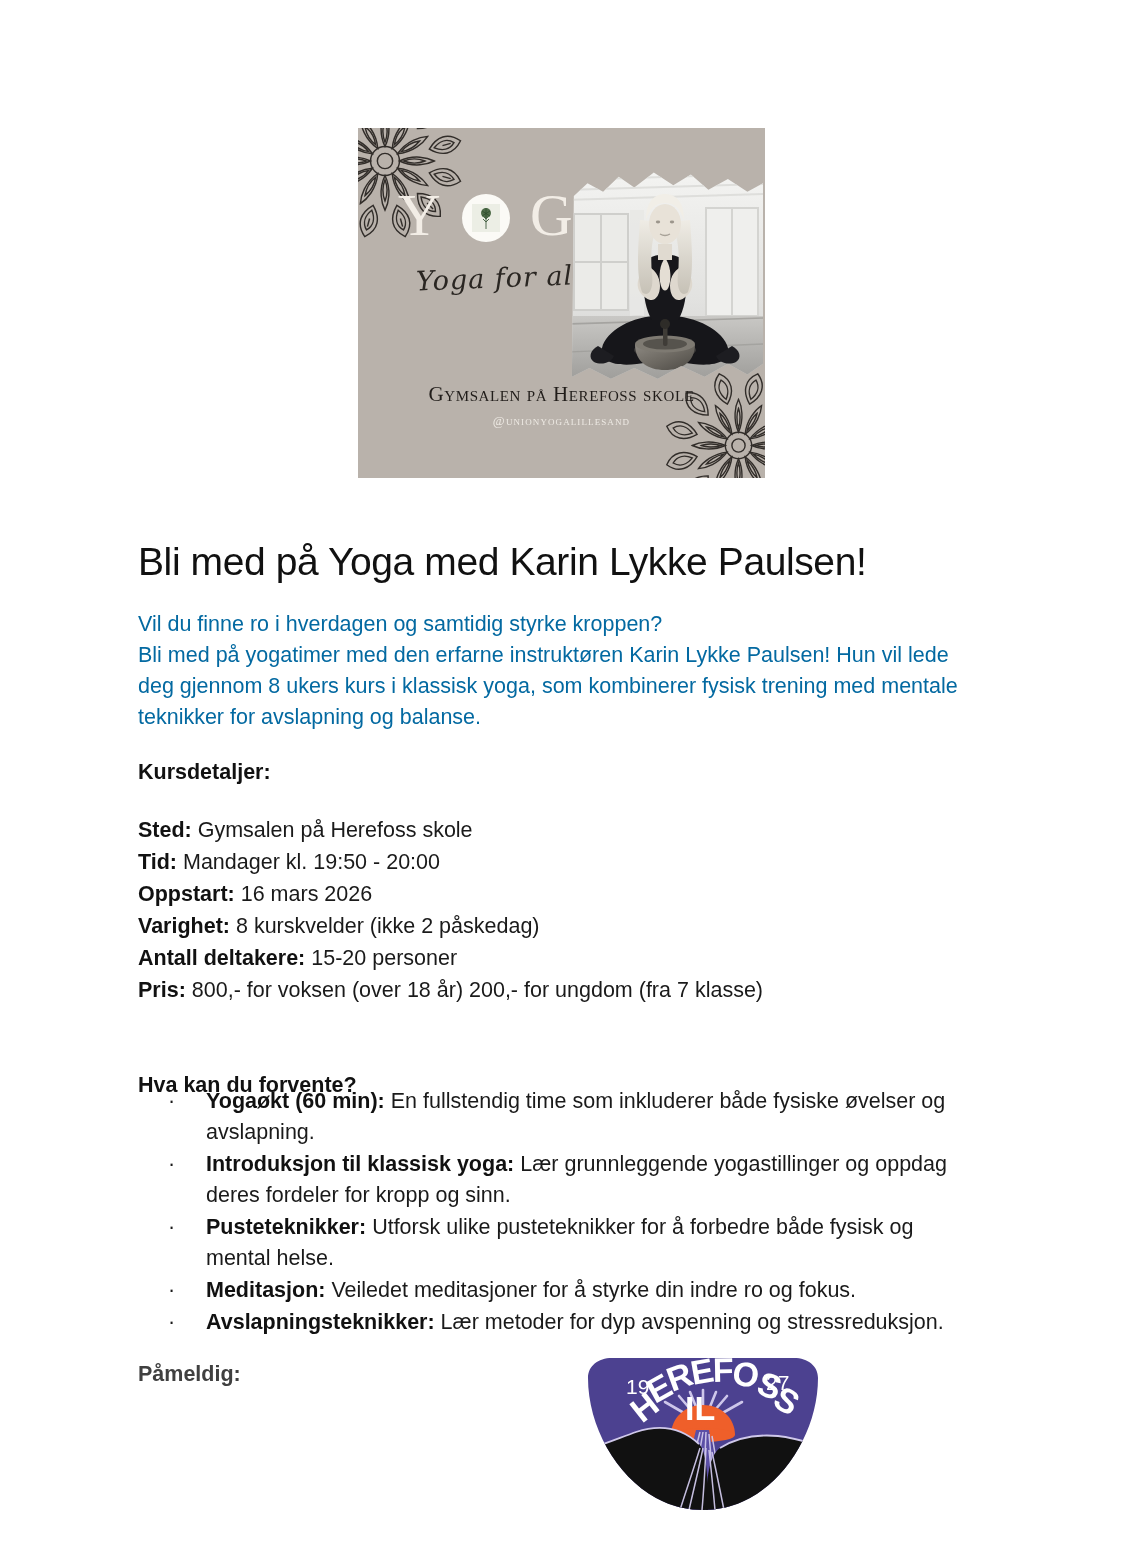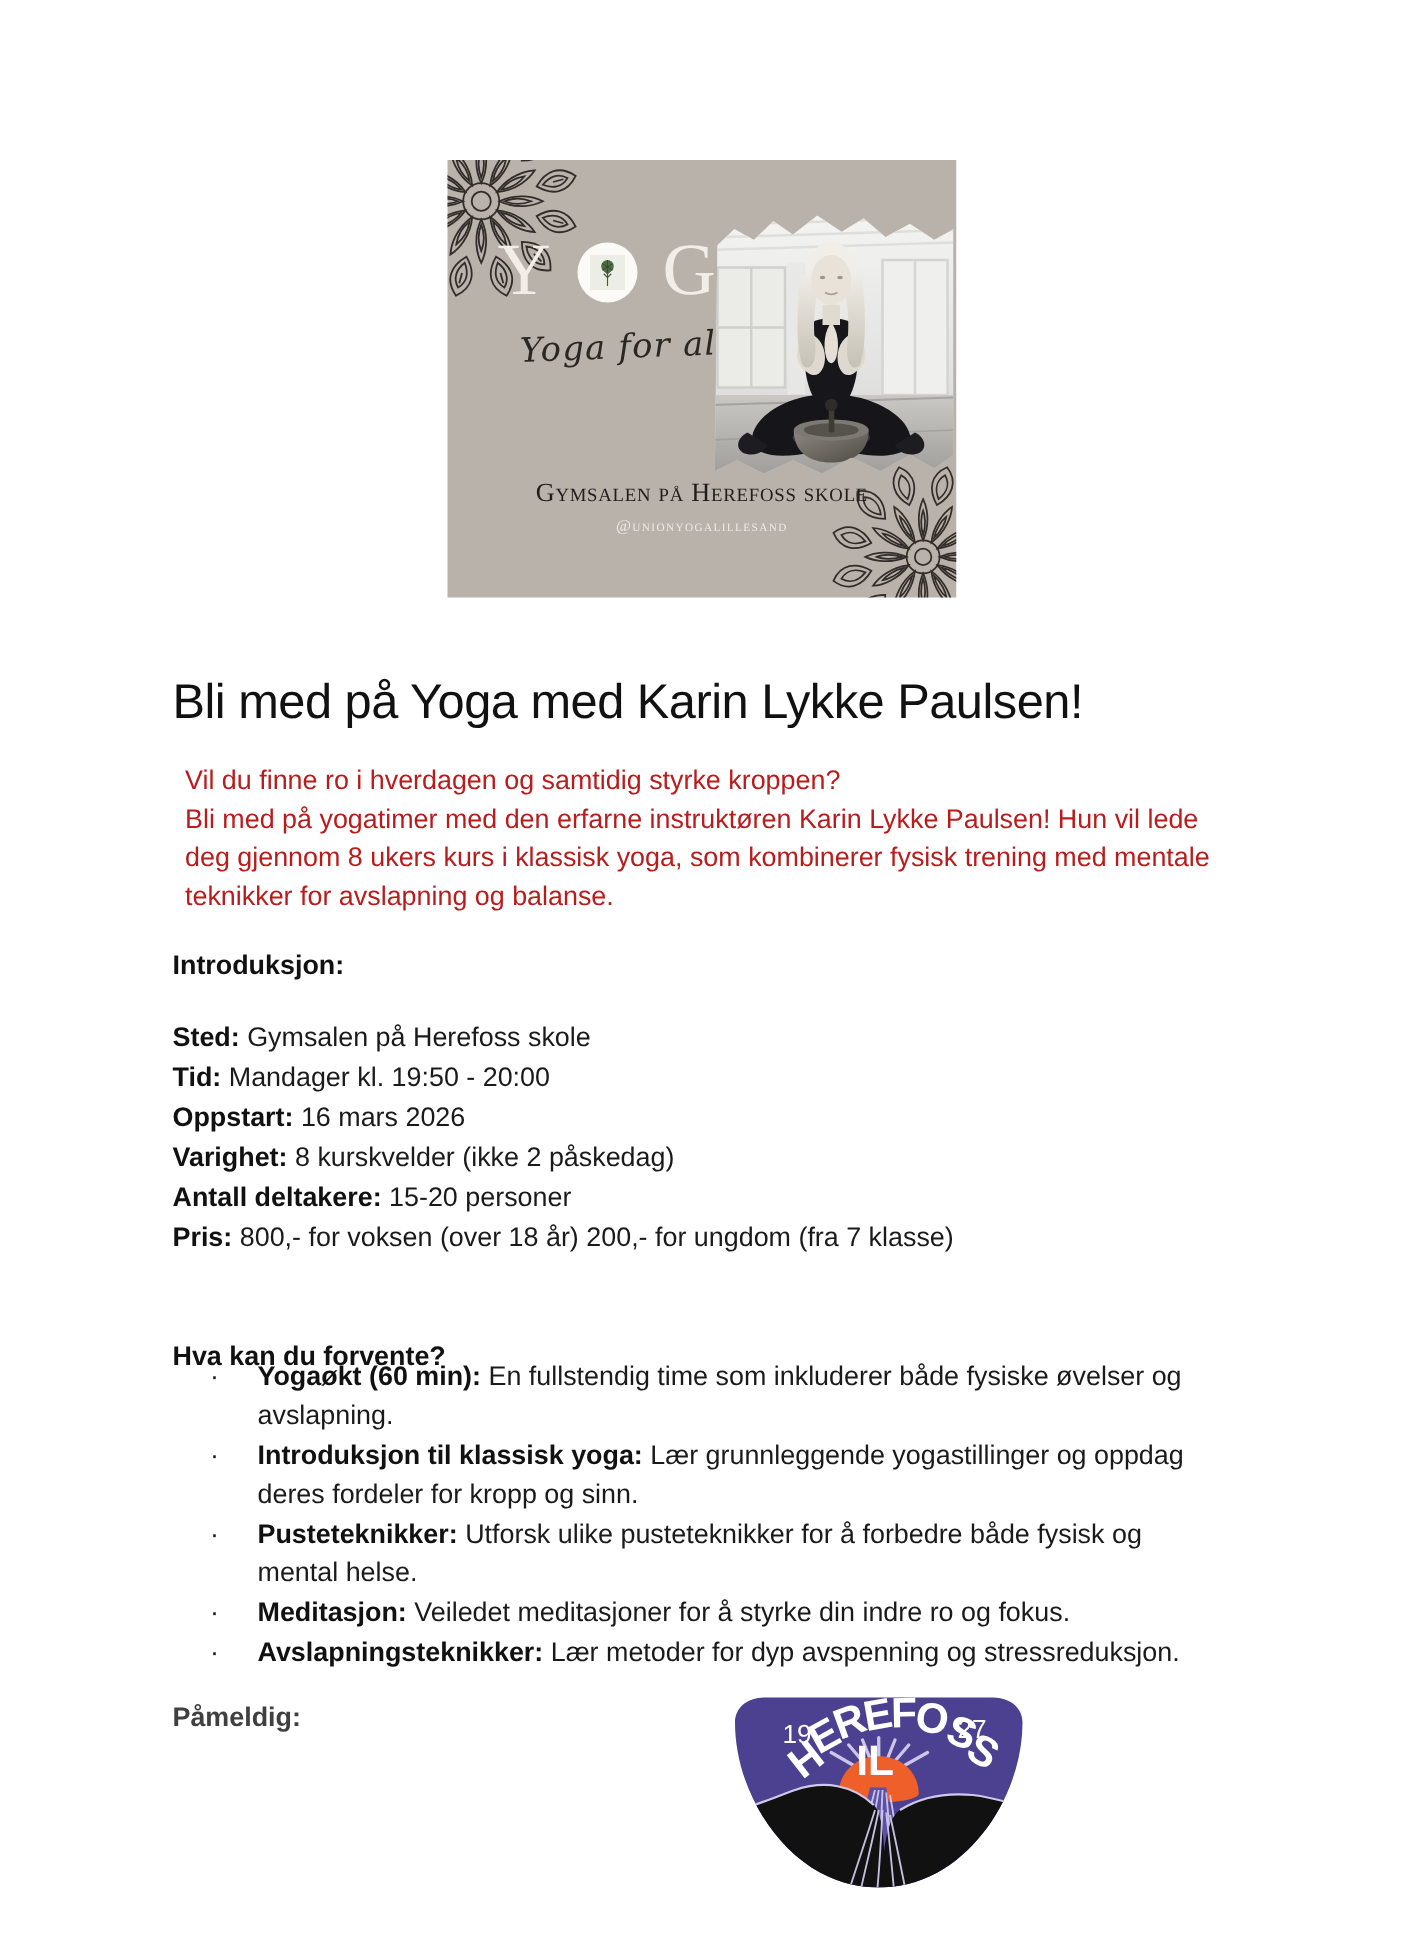--- a/index.html
+++ b/index.html
@@ -138,26 +138,26 @@
     left: 138px;
     top: 514px;
     font-size: 39px;
     font-weight: normal;
     letter-spacing: -0.4px;
     color: #111111;
     white-space: nowrap;
   }
   .intro {
     position: absolute;
-    left: 148px;
+    left: 138px;
     top: 609px;
     width: 840px;
     font-size: 21.5px;
     line-height: 31px;
-    color: #b91c1c;
+    color: #0369a1;
   }
   .section-head {
     position: absolute;
     left: 138px;
     font-size: 21.5px;
     font-weight: bold;
     color: #111111;
   }
   .section-head.kursdetaljer { top: 760px; }
   .section-head.forvente { top: 1073px; }
@@ -553,21 +553,21 @@
     <div class="poster-handle">@unionyogalillesand</div>
   </div>
 
   <h1 class="doc-title">Bli med på Yoga med Karin Lykke Paulsen!</h1>
 
   <div class="intro">
     <span>Vil du finne ro i hverdagen og samtidig styrke kroppen?</span><br>
     <span>Bli med på yogatimer med den erfarne instruktøren Karin Lykke Paulsen! Hun vil lede deg gjennom 8 ukers kurs i klassisk yoga, som kombinerer fysisk trening med mentale teknikker for avslapning og balanse.</span>
   </div>
 
-  <div class="section-head kursdetaljer">Introduksjon:</div>
+  <div class="section-head kursdetaljer">Kursdetaljer:</div>
 
   <div class="details">
     <div><b>Sted:</b> <span>Gymsalen på Herefoss skole</span></div>
     <div><b>Tid:</b> <span>Mandager kl. 19:50 - 20:00</span></div>
     <div><b>Oppstart:</b> <span>16 mars 2026</span></div>
     <div><b>Varighet:</b> <span>8 kurskvelder (ikke 2 påskedag)</span></div>
     <div><b>Antall deltakere:</b> <span>15-20 personer</span></div>
     <div><b>Pris:</b> <span>800,- for voksen (over 18 år)   200,- for ungdom (fra 7 klasse)</span></div>
   </div>
 

